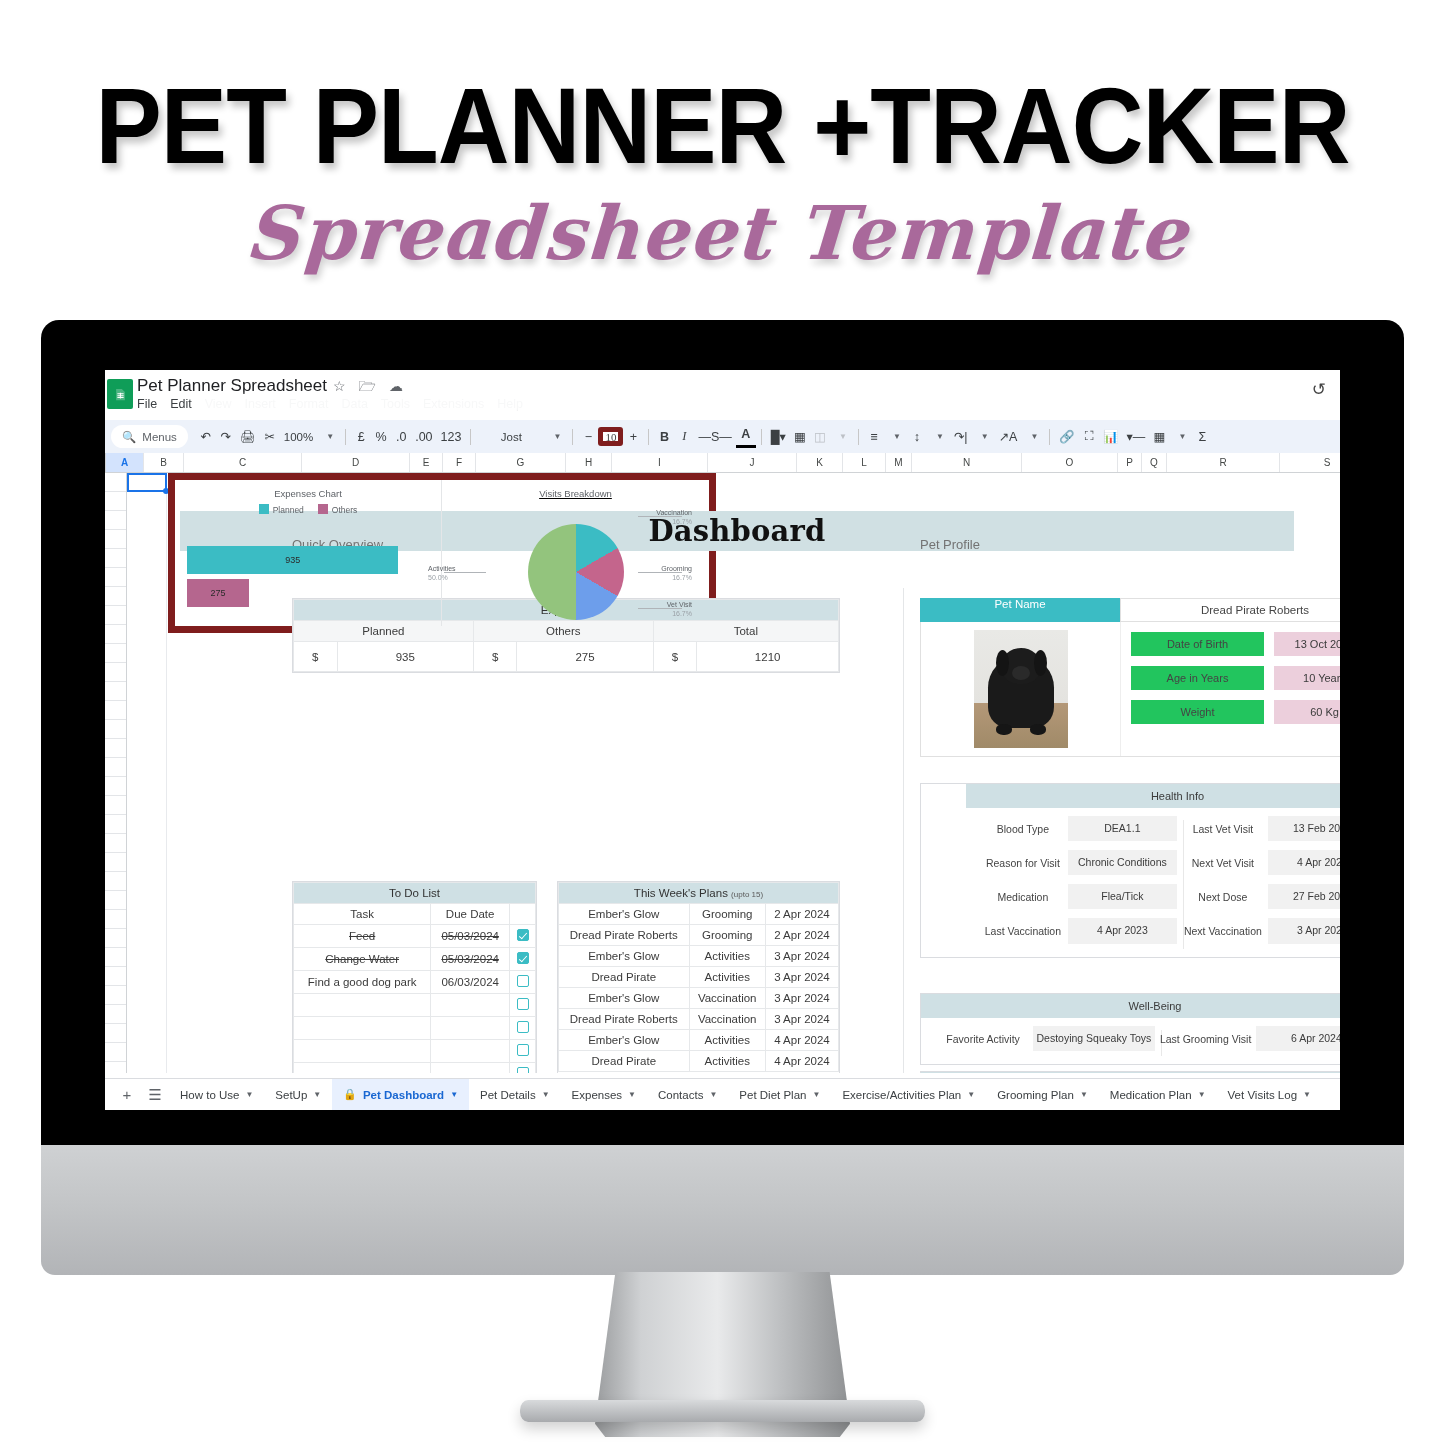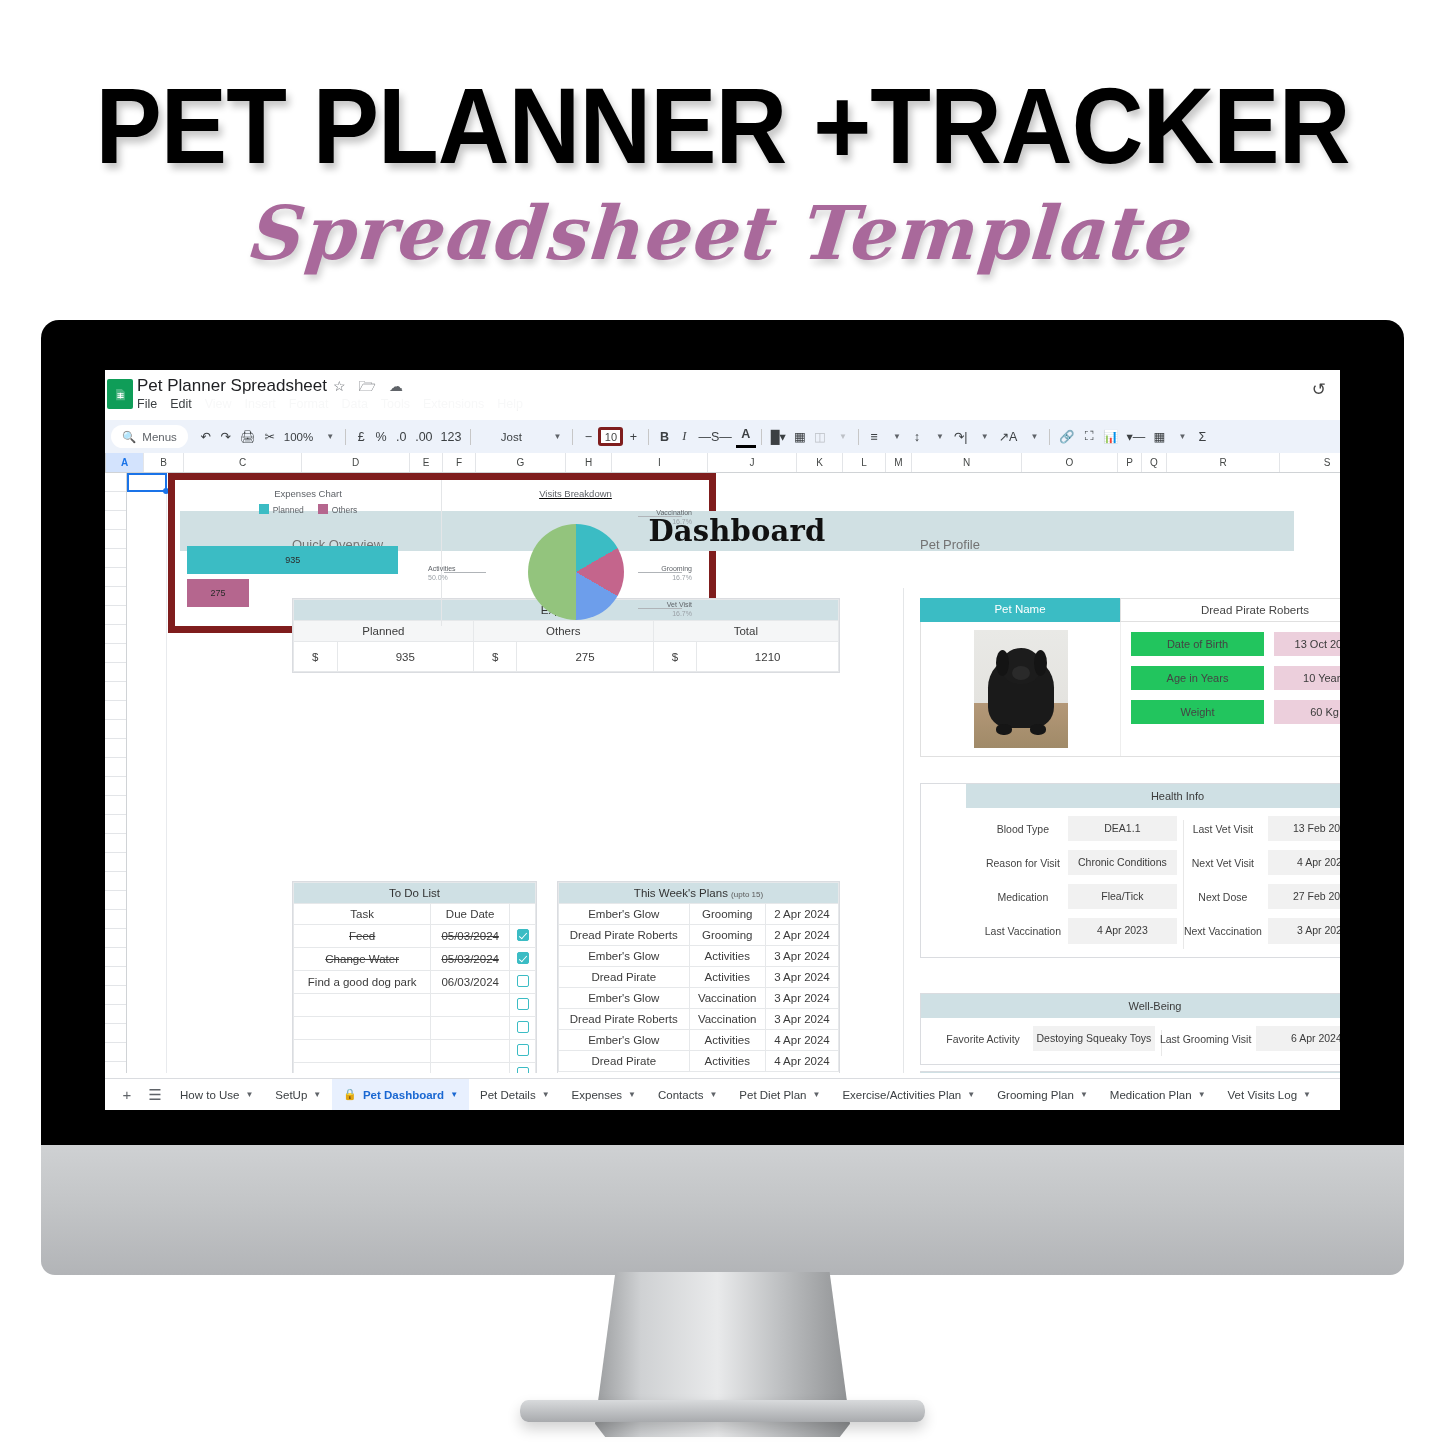--- a/index.html
+++ b/index.html
@@ -114,23 +114,24 @@
   }
   .tb-item {
     display: inline-flex; align-items: center; justify-content: center;
     height: 23px; min-width: 20px; padding: 0 4px;
     font-size: 12.5px; color: #3c4043;
   }
   .tb-sep { width: 1px; height: 16px; background: #c7c7c7; margin: 0 5px; }
   .tb-zoom { padding: 0 4px; font-size: 11.5px; }
   .tb-font { width: 68px; text-align: left; padding-left: 6px; font-size: 11.5px; }
   .tb-size {
-    border: 3px solid #7f1d1d; border-radius: 3px; background: #fff;
+    border: 5px solid #7f1d1d; border-radius: 3px; background: #fff;
     width: 25px; height: 19px; display:inline-flex; align-items:center; justify-content:center;
     font-size: 11px;
+    font-family: Liberation Serif, serif;
   }
   .tb-caret { font-size: 8px; margin-left: 3px; color: #5f6368; }
   .tb-b { font-weight: 700; }
   .tb-i { font-style: italic; font-family: "Liberation Serif", serif; }
   .tb-dim { color: #bdc1c6; }
   .tb-A { font-weight: 600; border-bottom: 3px solid #000; line-height: 0.95; }
   .tb-paint { color: #3c4043; }
 
   
   .colhdr {
@@ -171,21 +172,21 @@
     font-size: 29px; color: #111;
     display: flex; align-items: center; justify-content: center;
     letter-spacing: 0.2px;
     margin-top: 36px;
   }
   .sec-label { position: absolute; font-size: 13px; color: #737373; }
 
   .card { position: absolute; background: #fff; border: 1px solid #dadce0; }
   .tbl { width: 100%; border-collapse: collapse; font-size: 11.5px; color: #3b3b3b; }
   .tbl th, .tbl td { border: 1px solid #e6e8ea; padding: 4px 5px; text-align: center; font-weight: 400; }
-  .band { background: #cfe0e4; font-size: 11.5px; color: #333; text-align: center; padding: 5px; }
+  .band { background: #cfe0e4; font-size: 11.5px; color: #333; text-align: center; }
   .band-teal { background: #3bbcc4; color: #fff; }
 
   
   #exp-card { left: 124px; top: 125px; width: 548px; }
   #exp-card .hdrow td { background: #f5f6f7; }
   .money { text-align: left; padding-left: 10px; }
 
   
   #charts { left: 124px; top: 205px; width: 548px; height: 160px; border: 7px solid #7f1d1d; background:#fff; display:flex; }
   .chart-half { width: 50%; height: 100%; position: relative; border-right: 1px solid #e4e6e8; }

